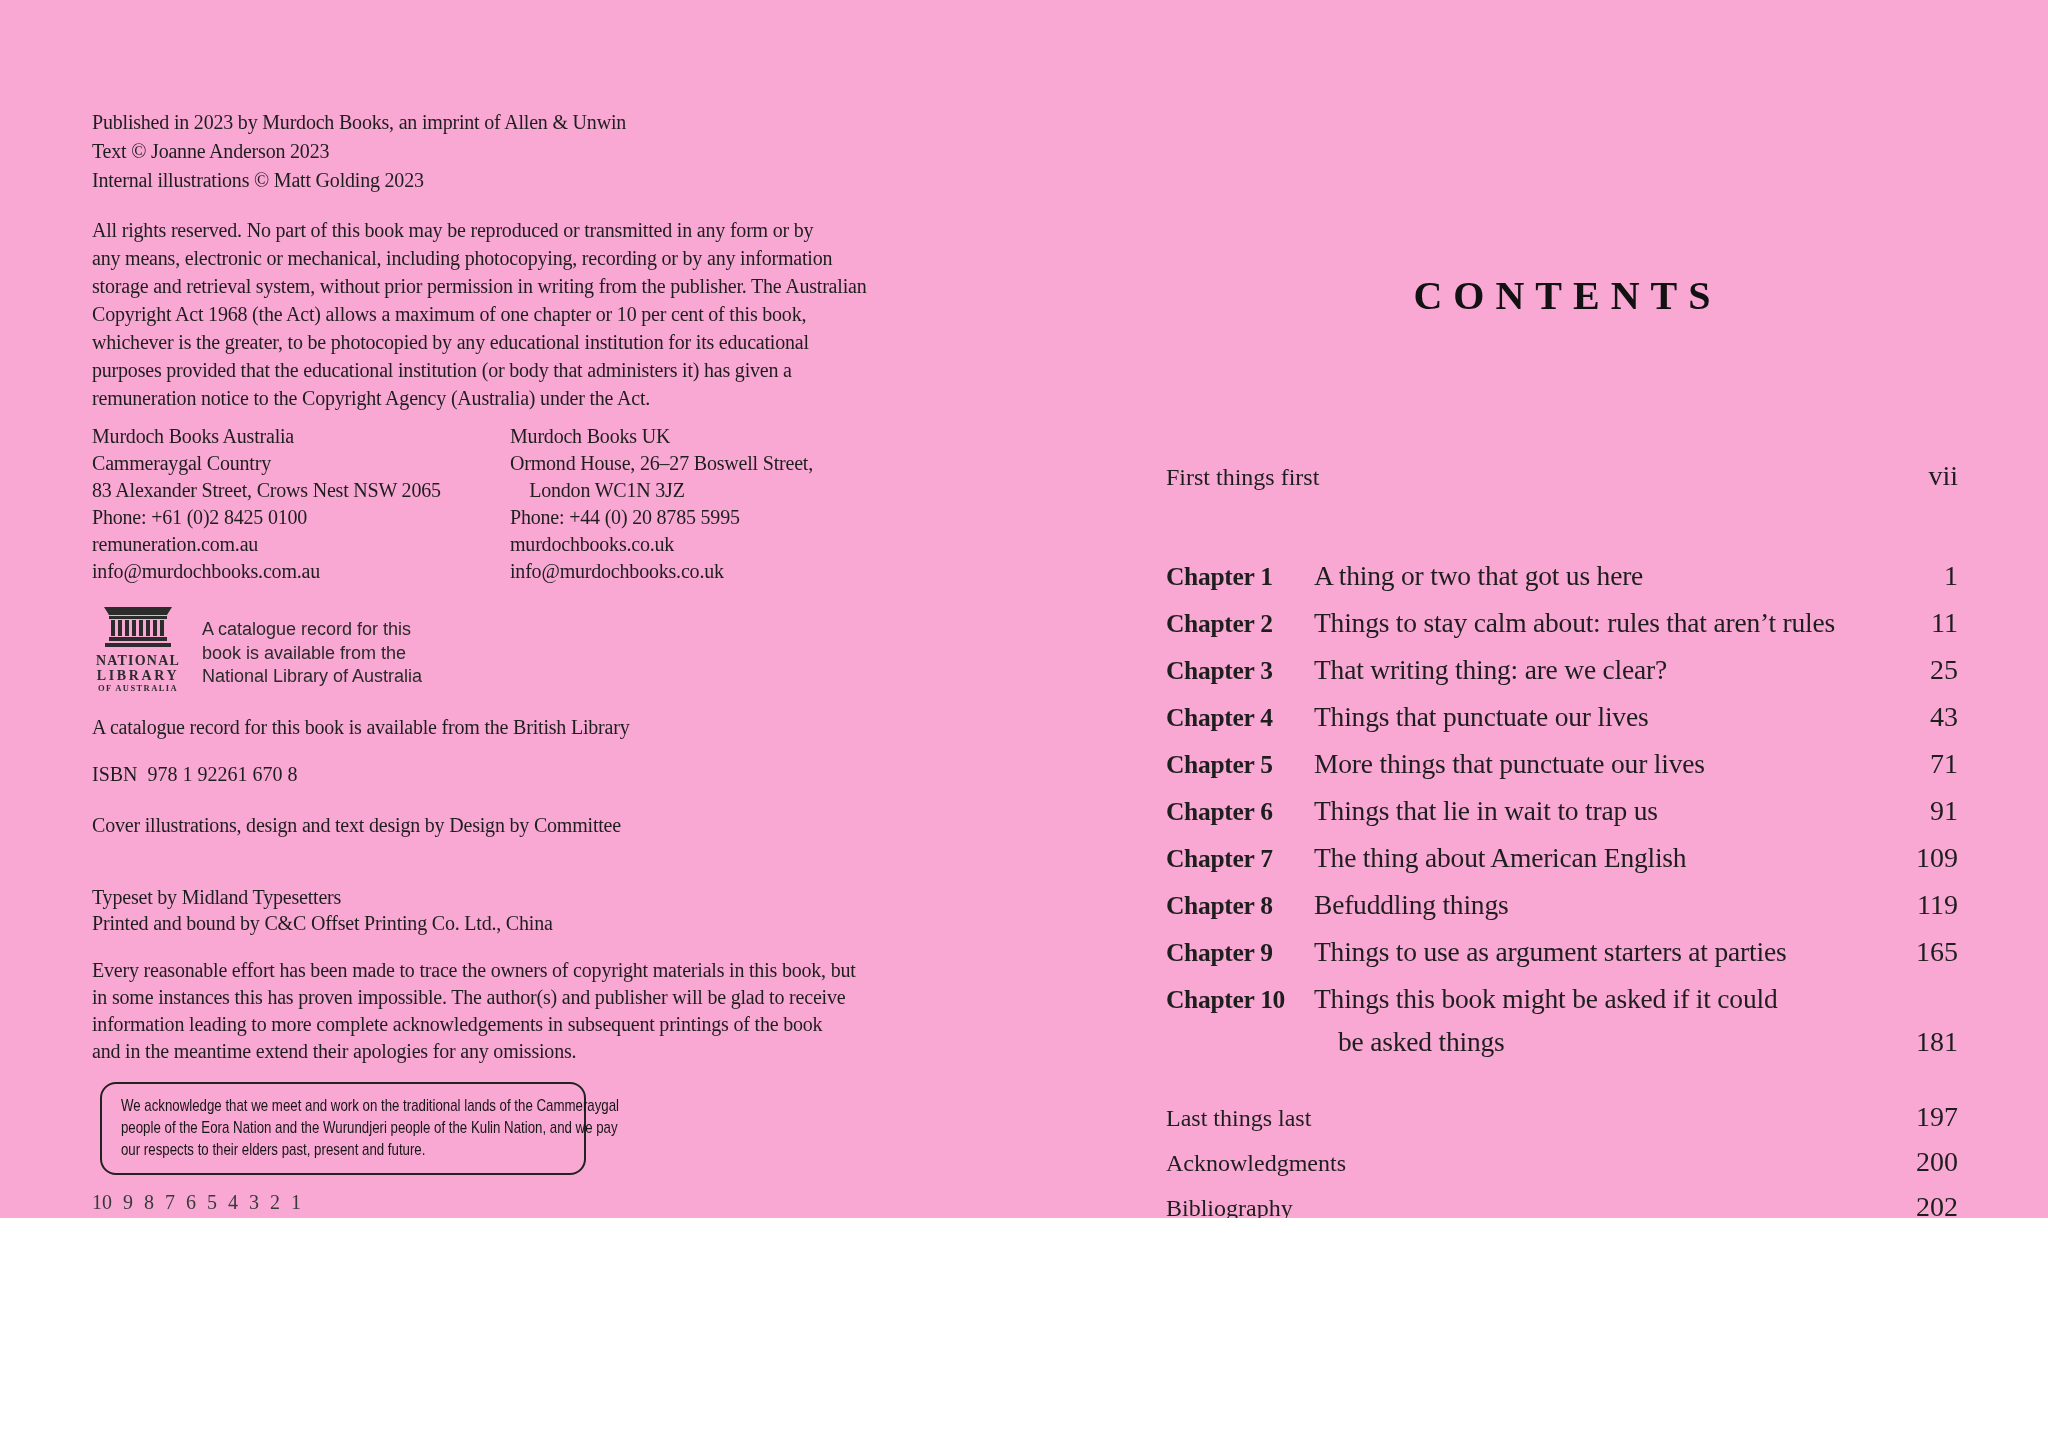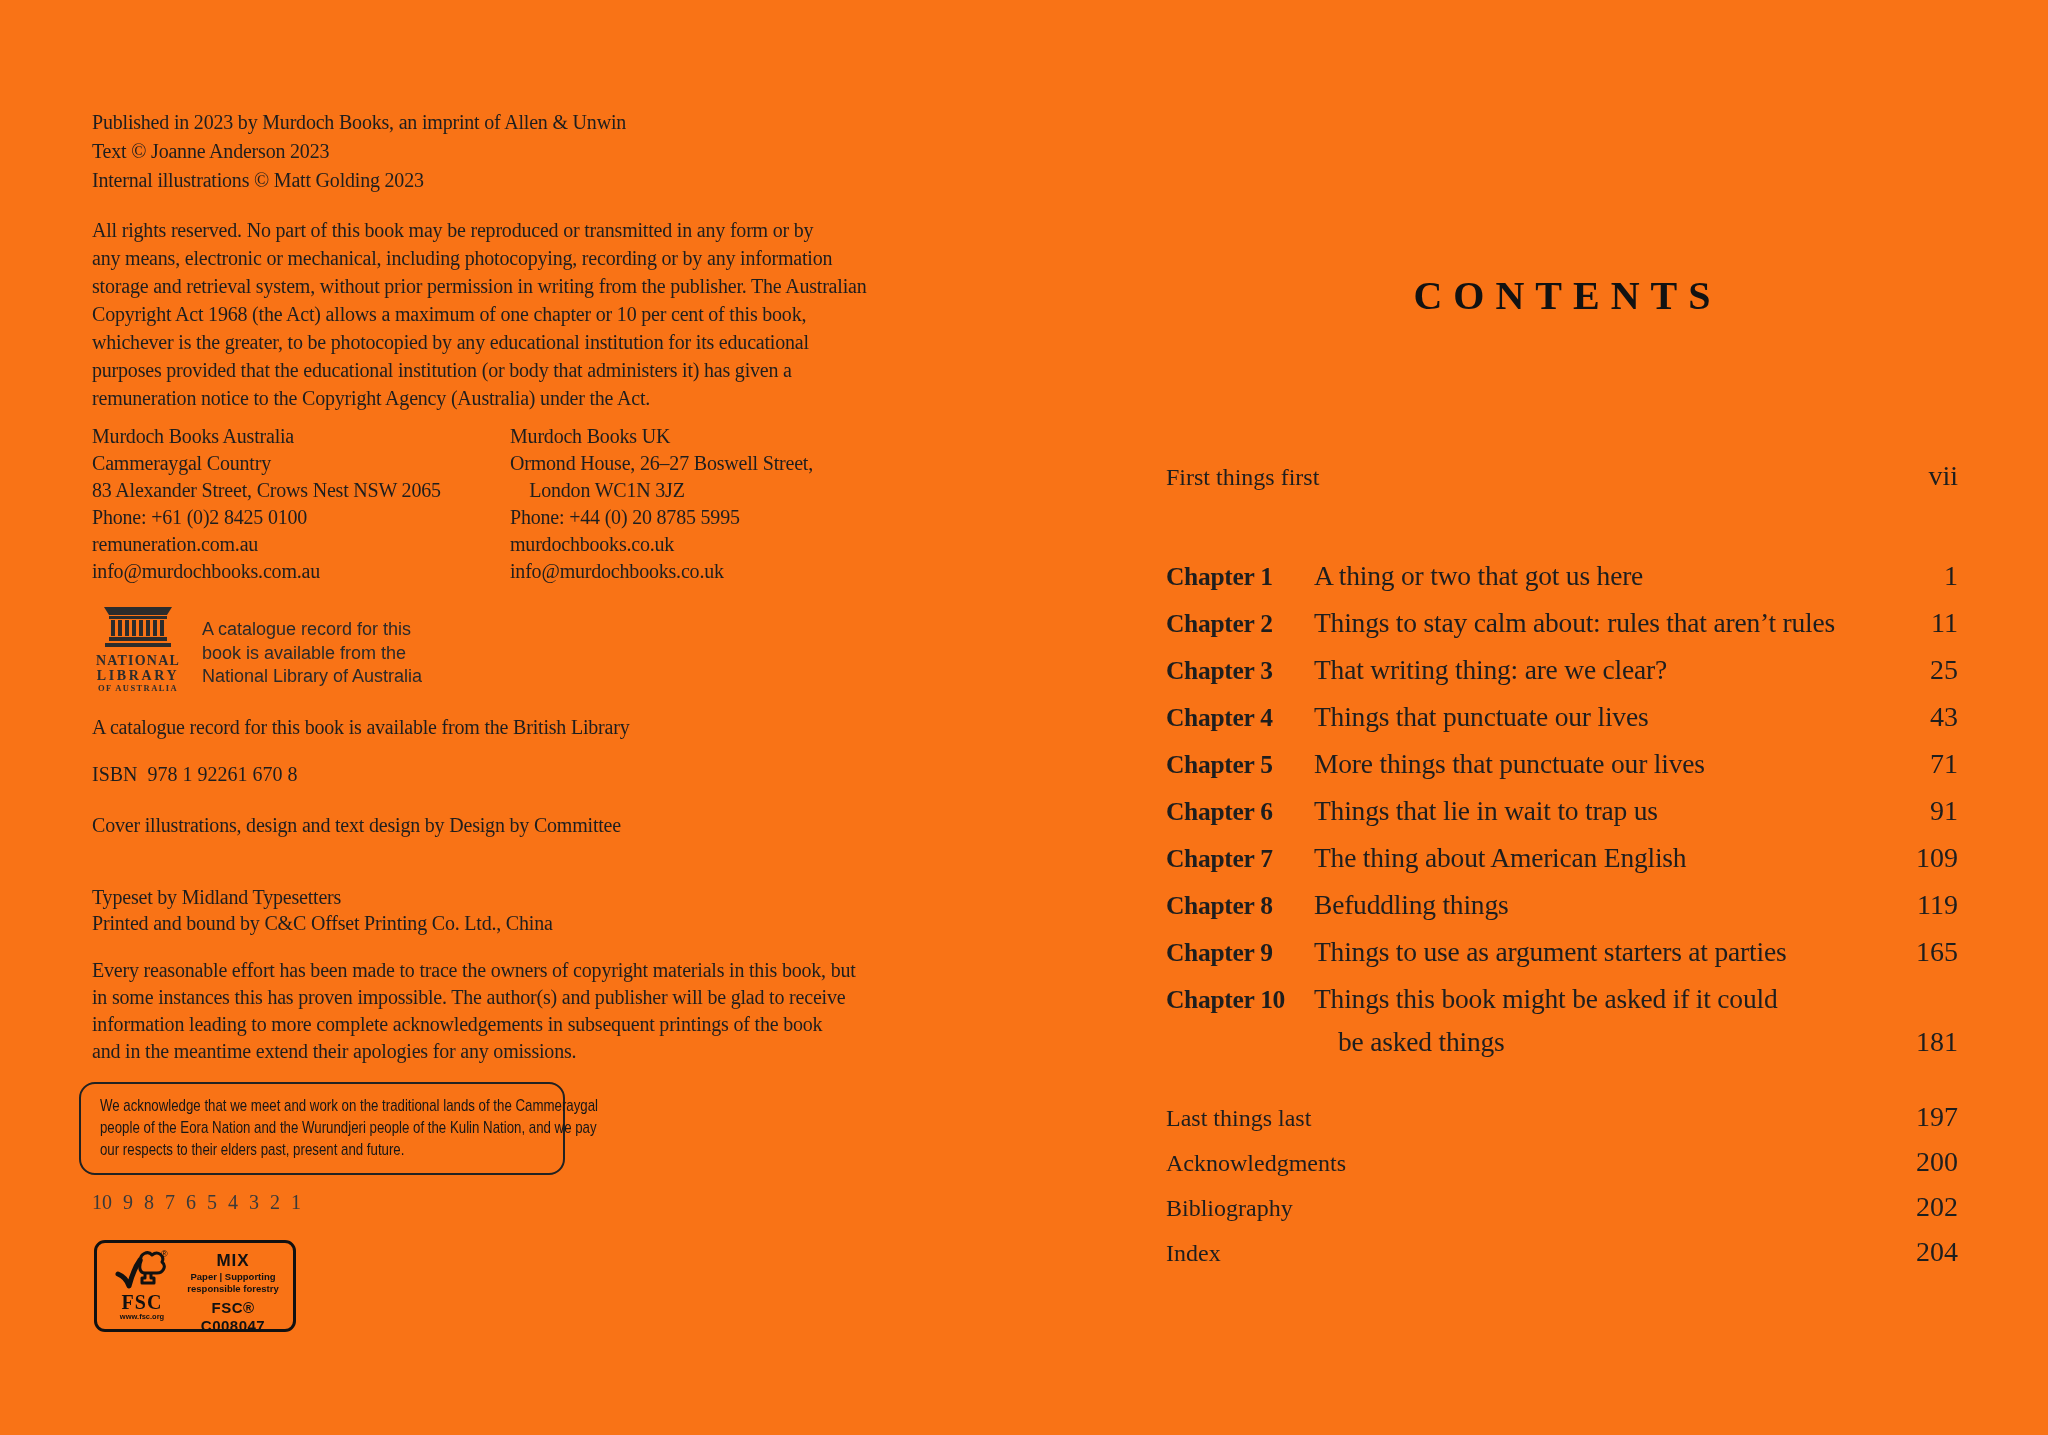--- a/index.html
+++ b/index.html
@@ -1,16 +1,16 @@
 <!DOCTYPE html>
 <html><head>
 <meta charset="utf-8">
 <style>
   html,body{margin:0;padding:0;background:#fff;}
-  .spread{position:relative;width:2048px;height:1435px;background:#f97316;overflow:hidden;
+  .spread{position:relative;width:2048px;height:1218px;background:#f9a8d4;overflow:hidden;
           font-family:"Liberation Serif","DejaVu Serif",serif;color:#1e1e1e;}
   .blk{position:absolute;left:92px;}
   .ln{white-space:pre-wrap;}
 
   
   .pub{top:108px;font-size:20px;line-height:29px;letter-spacing:-0.2px;}
   .rights{top:216px;font-size:20px;line-height:28px;letter-spacing:-0.2px;}
   .addr{top:423px;font-size:20px;line-height:27px;letter-spacing:-0.2px;display:flex;}
   .addr .col1{width:418px;}
   .nla{top:607px;display:flex;align-items:flex-start;}
@@ -19,21 +19,21 @@
   .nla-t1{font-weight:bold;font-size:14px;line-height:15px;letter-spacing:1.2px;}
   .nla-t2{font-weight:bold;font-size:14px;line-height:15px;letter-spacing:2.6px;}
   .nla-t3{font-weight:bold;font-size:8.5px;line-height:11px;letter-spacing:1.4px;}
   .nla-note{font-family:"Liberation Sans","DejaVu Sans",sans-serif;font-size:18px;line-height:23.5px;
             padding-top:11px;margin-left:18px;color:#2a2a2a;}
   .bl-note{top:716px;font-size:20px;letter-spacing:-0.2px;}
   .isbn{top:763px;font-size:20px;}
   .credits{top:812px;font-size:20px;line-height:27px;letter-spacing:-0.2px;}
   .production{top:884px;font-size:20px;line-height:26px;letter-spacing:-0.2px;}
   .effort{top:957px;font-size:20px;line-height:27px;letter-spacing:-0.2px;}
-  .ack-box{position:absolute;left:79px;top:1082px;width:486px;box-sizing:border-box;
+  .ack-box{position:absolute;left:100px;top:1082px;width:486px;box-sizing:border-box;
            border:2px solid #222;border-radius:16px;padding:11px 16px 12px 19px;}
   .ack-inner{font-family:"Liberation Sans","DejaVu Sans",sans-serif;font-size:17px;line-height:22px;
              transform:scaleX(0.78);transform-origin:0 0;width:133%;color:#161616;}
   .ack-inner .ln{white-space:nowrap;}
   .print-run{top:1191px;font-size:20px;word-spacing:6px;color:#3a3a3a;}
   .fsc-box{position:absolute;left:94px;top:1240px;width:202px;height:92px;box-sizing:border-box;
            border:3px solid #111;border-radius:11px;display:flex;padding:5px 6px 4px 8px;color:#111;}
   .fsc-left{width:74px;display:flex;flex-direction:column;align-items:center;}
   .fsc-brand{font-weight:bold;font-size:20px;line-height:20px;letter-spacing:1px;margin-top:-2px;}
   .fsc-url{font-family:"Liberation Sans","DejaVu Sans",sans-serif;font-weight:bold;font-size:7.5px;line-height:9px;}

